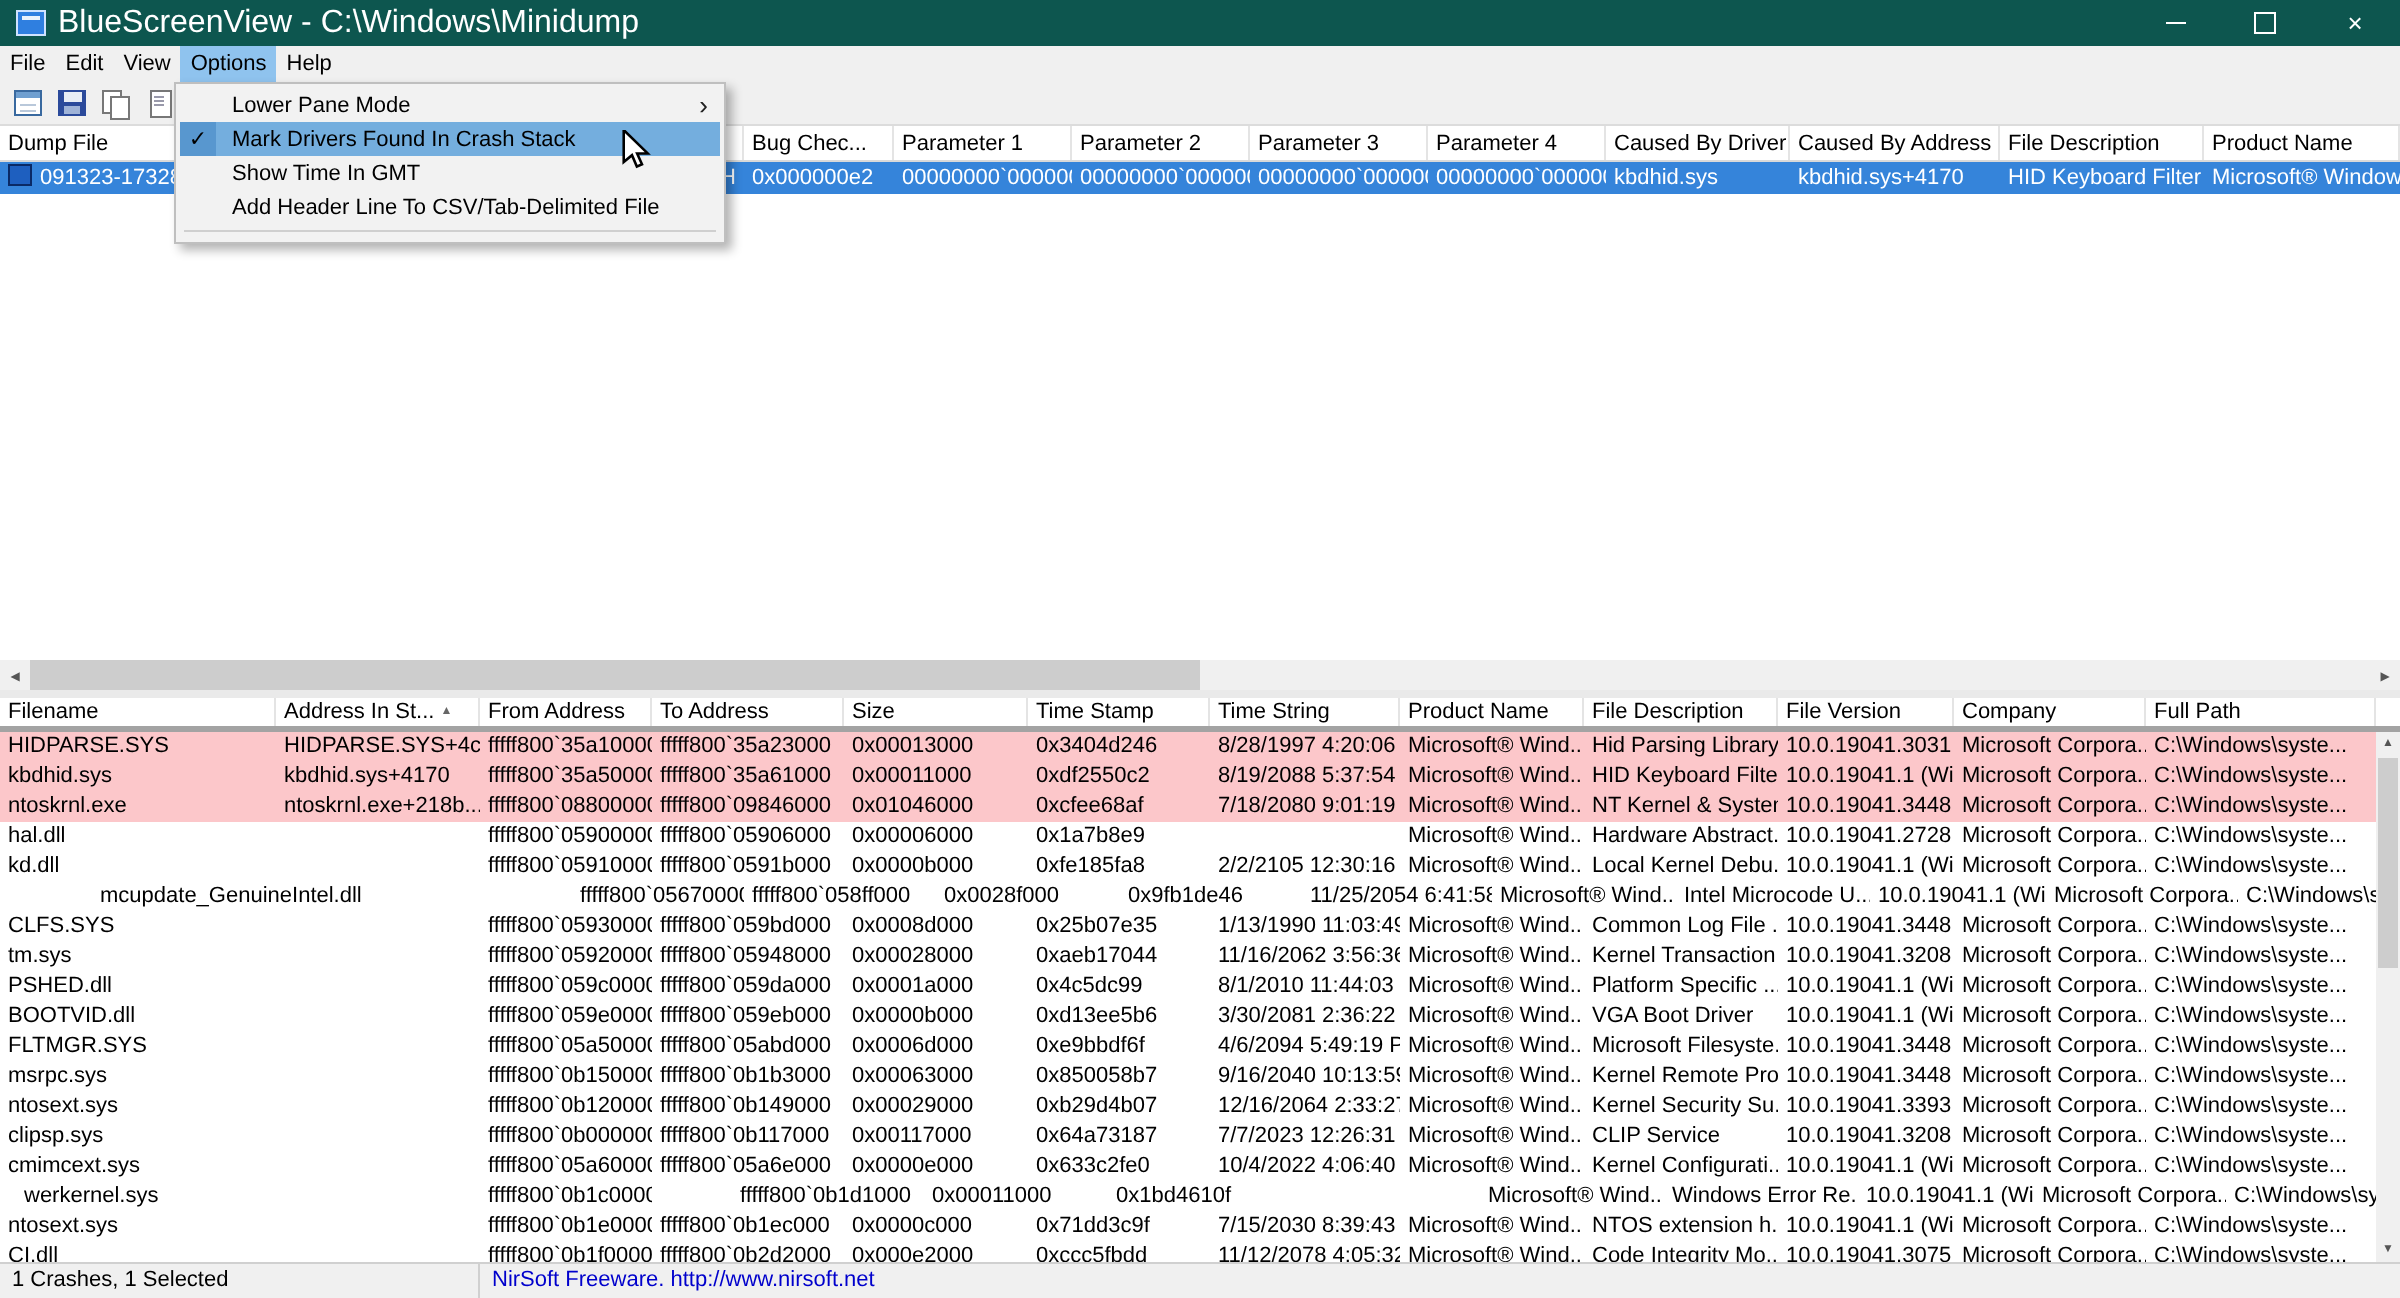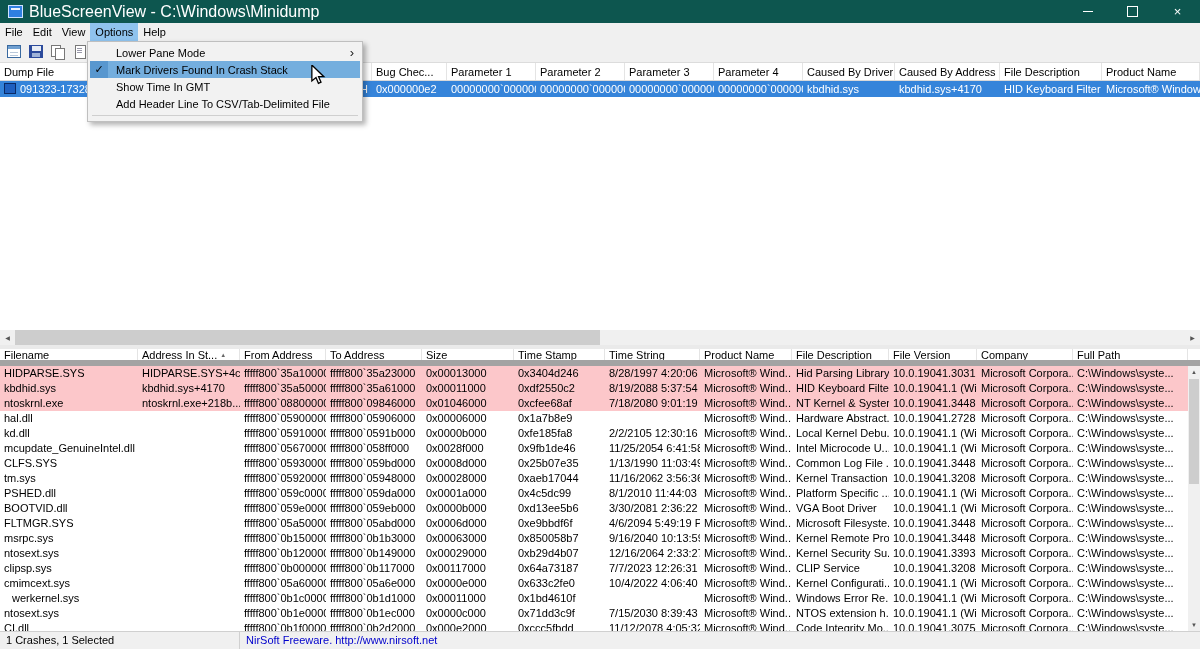--- a/index.html
+++ b/index.html
@@ -38,21 +38,21 @@
   .properties-icon::before{content:"";position:absolute;left:2px;top:0;width:9px;height:12px;background:#fff;border:1px solid #777}
   .properties-icon::after{content:"";position:absolute;left:4px;top:3px;width:5px;height:1px;background:#99a;box-shadow:0 2px 0 #99a,0 4px 0 #99a}
   .find-icon::before{content:"";position:absolute;left:0;top:3px;width:6px;height:7px;background:#333;border-radius:2px}
   .find-icon::after{content:"";position:absolute;right:1px;top:3px;width:6px;height:7px;background:#333;border-radius:2px}
   .advanced-options-icon::before{content:"";position:absolute;left:1px;top:1px;width:10px;height:10px;border-radius:50%;background:#8a8a8a}
   .advanced-options-icon::after{content:"";position:absolute;left:4px;top:4px;width:4px;height:4px;border-radius:50%;background:#f0f0f0}
 
   
   .hrow{display:flex;background:#fff;box-sizing:border-box;white-space:nowrap}
   .upper-header{height:18px;border-bottom:1px solid #d9d9d9}
-  .lower-header{height:17px;border-bottom:6px solid #a3a3a3}
+  .lower-header{height:17px;border-bottom:3px solid #a3a3a3}
   .hcell{padding:0 4px;border-right:1px solid #e4e4e4;box-sizing:border-box;overflow:hidden;flex:none;
          height:100%;display:flex;align-items:center}
   .sortmark{font-size:6px;color:#666;margin-left:3px}
   .drow{display:flex;height:16px;line-height:16px;white-space:nowrap}
   .drow.selected{background:#3584da;color:#fff}
   .dcell{padding:0 4px;box-sizing:border-box;overflow:hidden;flex:none}
   .dcell.tail{text-align:right}
   .dump-icon{display:inline-block;width:10px;height:9px;background:#1e5fbf;border:1px solid #0a2a66;
              margin-right:4px;vertical-align:-1px;position:relative}
   .upper-empty{height:233px;background:#fff}
@@ -258,21 +258,21 @@
         <div class="lcell" style="width: 92px;">0x0000b000</div>
         <div class="lcell" style="width: 91px;">0xfe185fa8</div>
         <div class="lcell" style="width: 95px;">2/2/2105 12:30:16 ...</div>
         <div class="lcell" style="width: 92px;">Microsoft® Wind...</div>
         <div class="lcell" style="width: 97px;">Local Kernel Debu...</div>
         <div class="lcell" style="width: 88px;">10.0.19041.1 (WinB...</div>
         <div class="lcell" style="width: 96px;">Microsoft Corpora...</div>
         <div class="lcell" style="width: 115px;">C:\Windows\syste...</div>
       </div>
       <div class="lrow">
-        <div class="lcell" style="width: 138px;">mcupdate_GenuineIntel.dll</div>
+        <div class="lcell" style="width: 138px; margin-left: 46px;">mcupdate_GenuineIntel.dll</div>
         <div class="lcell" style="width: 102px;"></div>
         <div class="lcell" style="width: 86px;">fffff800`05670000</div>
         <div class="lcell" style="width: 96px;">fffff800`058ff000</div>
         <div class="lcell" style="width: 92px;">0x0028f000</div>
         <div class="lcell" style="width: 91px;">0x9fb1de46</div>
         <div class="lcell" style="width: 95px;">11/25/2054 6:41:58...</div>
         <div class="lcell" style="width: 92px;">Microsoft® Wind...</div>
         <div class="lcell" style="width: 97px;">Intel Microcode U...</div>
         <div class="lcell" style="width: 88px;">10.0.19041.1 (WinB...</div>
         <div class="lcell" style="width: 96px;">Microsoft Corpora...</div>
@@ -401,21 +401,21 @@
         <div class="lcell" style="width: 92px;">Microsoft® Wind...</div>
         <div class="lcell" style="width: 97px;">Kernel Configurati...</div>
         <div class="lcell" style="width: 88px;">10.0.19041.1 (WinB...</div>
         <div class="lcell" style="width: 96px;">Microsoft Corpora...</div>
         <div class="lcell" style="width: 115px;">C:\Windows\syste...</div>
       </div>
       <div class="lrow">
         <div class="lcell" style="width: 138px; padding-left: 12px;">werkernel.sys</div>
         <div class="lcell" style="width: 102px;"></div>
         <div class="lcell" style="width: 86px;">fffff800`0b1c0000</div>
-        <div class="lcell" style="width: 96px;">fffff800`0b1d1000</div>
+        <div class="lcell" style="width: 96px; margin-left: 40px;">fffff800`0b1d1000</div>
         <div class="lcell" style="width: 92px;">0x00011000</div>
         <div class="lcell" style="width: 91px;">0x1bd4610f</div>
         <div class="lcell" style="width: 95px;"></div>
         <div class="lcell" style="width: 92px;">Microsoft® Wind...</div>
         <div class="lcell" style="width: 97px;">Windows Error Re...</div>
         <div class="lcell" style="width: 88px;">10.0.19041.1 (WinB...</div>
         <div class="lcell" style="width: 96px;">Microsoft Corpora...</div>
         <div class="lcell" style="width: 115px;">C:\Windows\syste...</div>
       </div>
       <div class="lrow">

